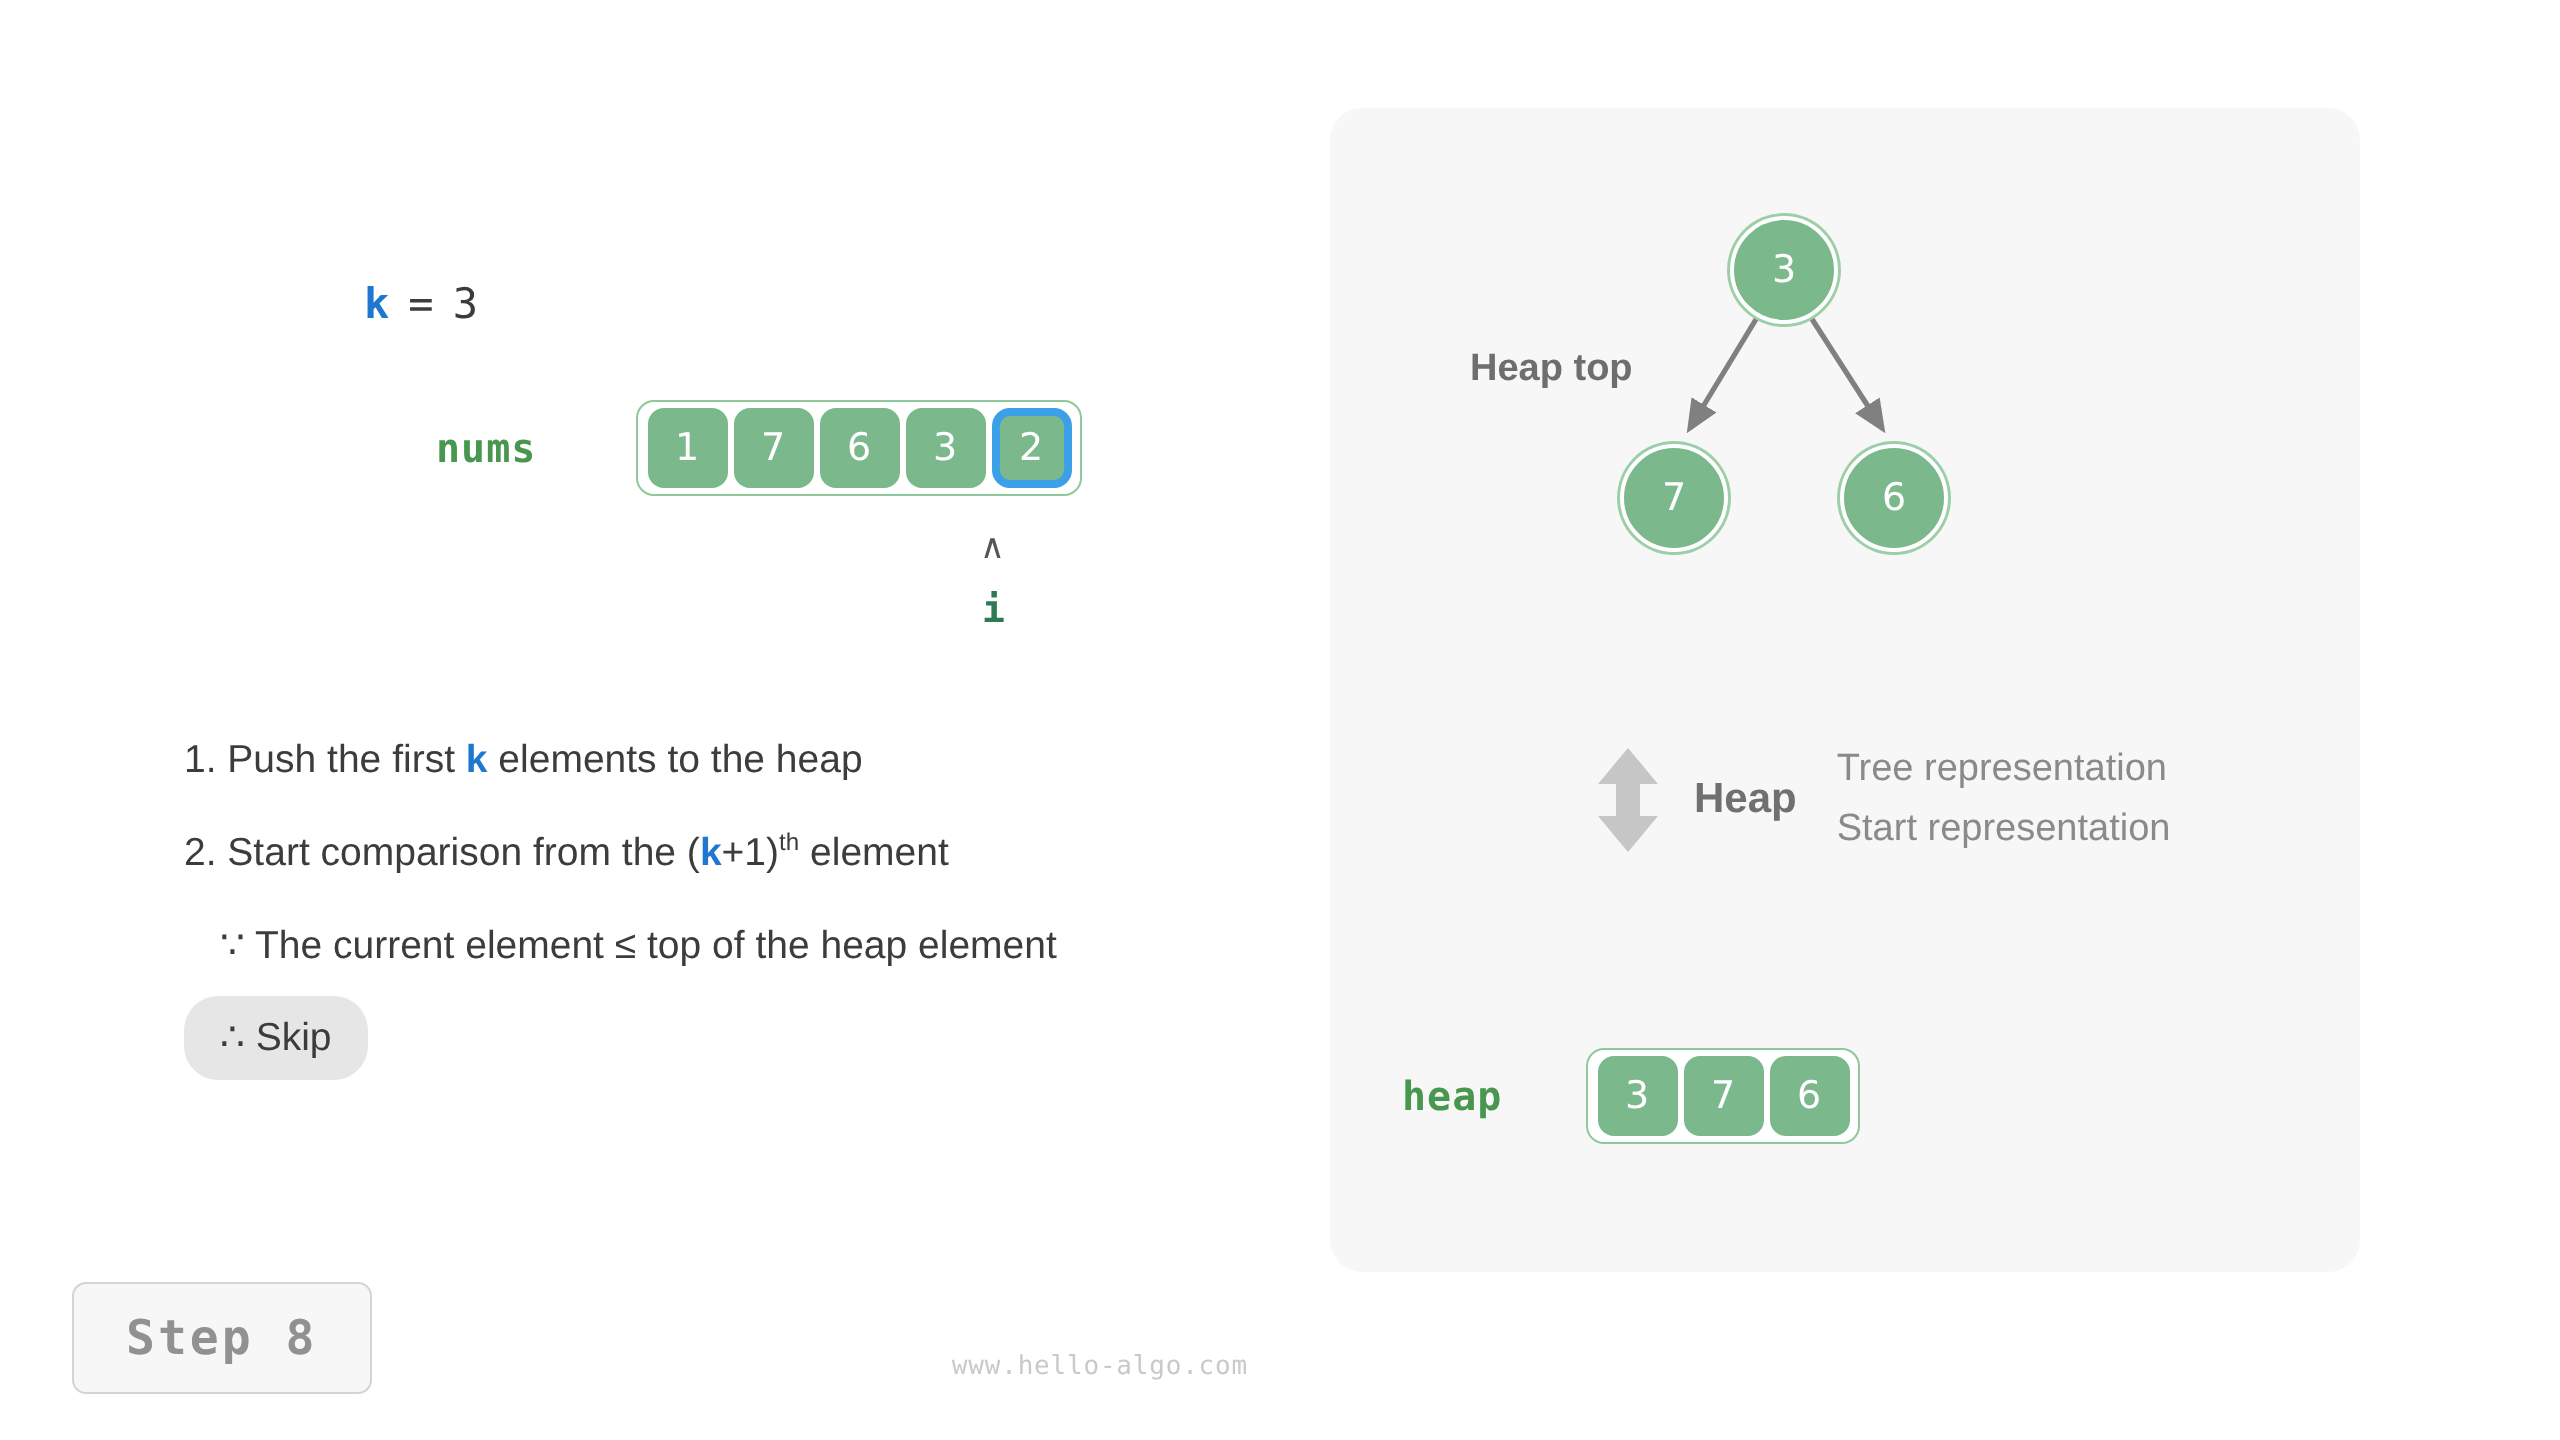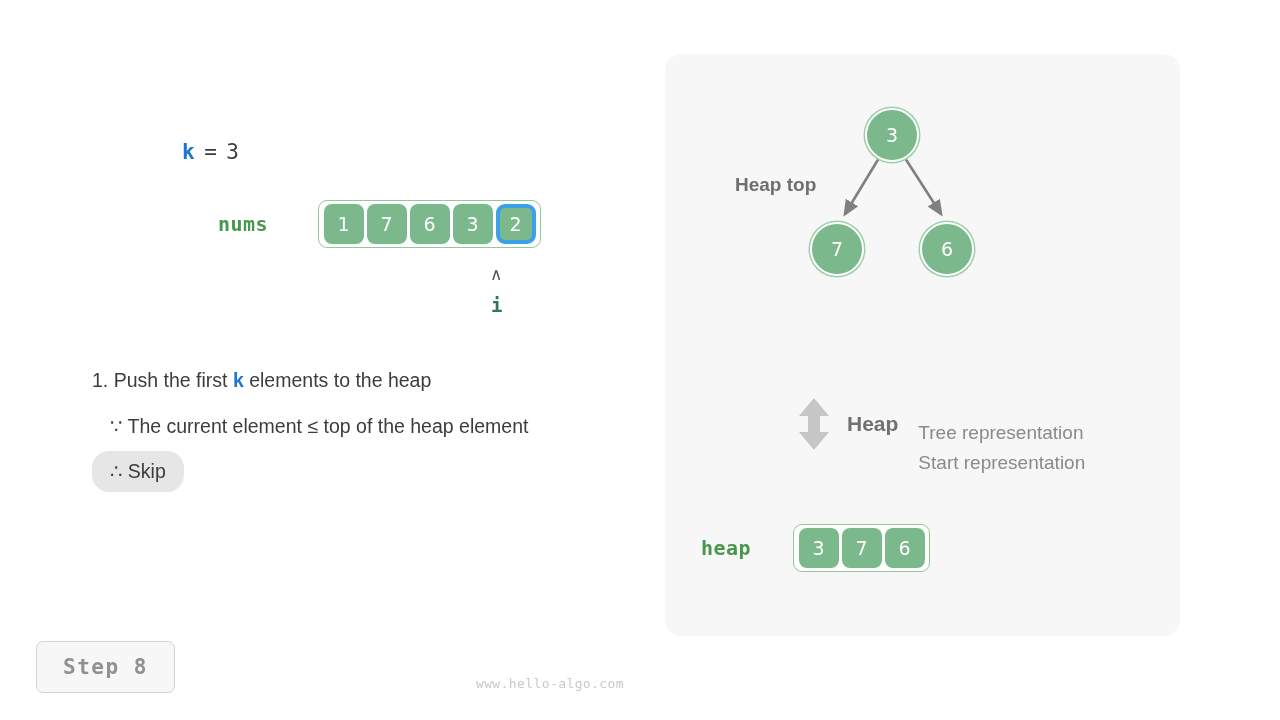--- a/index.html
+++ b/index.html
@@ -155,21 +155,21 @@
   
   #step-badge {
     position: absolute;
     left: 36px;
     top: 641px;
     border: 1.5px solid #d4d4d4;
     border-radius: 7px;
     background: #f7f7f7;
     padding: 13px 26px;
     font-family: "DejaVu Sans Mono", monospace;
-    font-size: 21px;
+    font-size: 24px;
     font-weight: bold;
     color: #919191;
     letter-spacing: 1.5px;
   }
 
   
   #watermark {
     position: absolute;
     right: 36px;
     top: 676px;
@@ -255,21 +255,20 @@
     font-size: 21px;
     font-weight: bold;
     color: #707070;
     margin-left: 12px;
     margin-right: 20px;
   }
   #legend-reps {
     display: flex;
     flex-direction: column;
     justify-content: center;
-    margin-top: 48px;
   }
   .legend-rep {
     font-family: "Liberation Sans", sans-serif;
     font-size: 19px;
     color: #8a8a8a;
     line-height: 1.6;
     white-space: nowrap;
   }
 
   
@@ -303,20 +302,21 @@
       <div class="cell highlight">2</div>
     </div>
   </div>
 
   <div id="pointer-caret">∧</div>
   <div id="pointer-label">i</div>
 
   <div id="instructions">
     <div class="instr"><span>1. Push the first </span><span class="hl">k</span><span> elements to the heap</span></div>
 
+    <div class="instr"><span>2. Start comparison from the (</span><span class="hl">k</span><span>+1)</span><sup>th</sup><span> element</span></div>
 
     <div class="instr sub">∵ The current element ≤ top of the heap element</div>
 
     <div id="skip-badge">∴ Skip</div>
   </div>
 
   <div id="step-badge">Step 8</div>
   <div id="watermark">www.hello-algo.com</div>
 </div>
 

